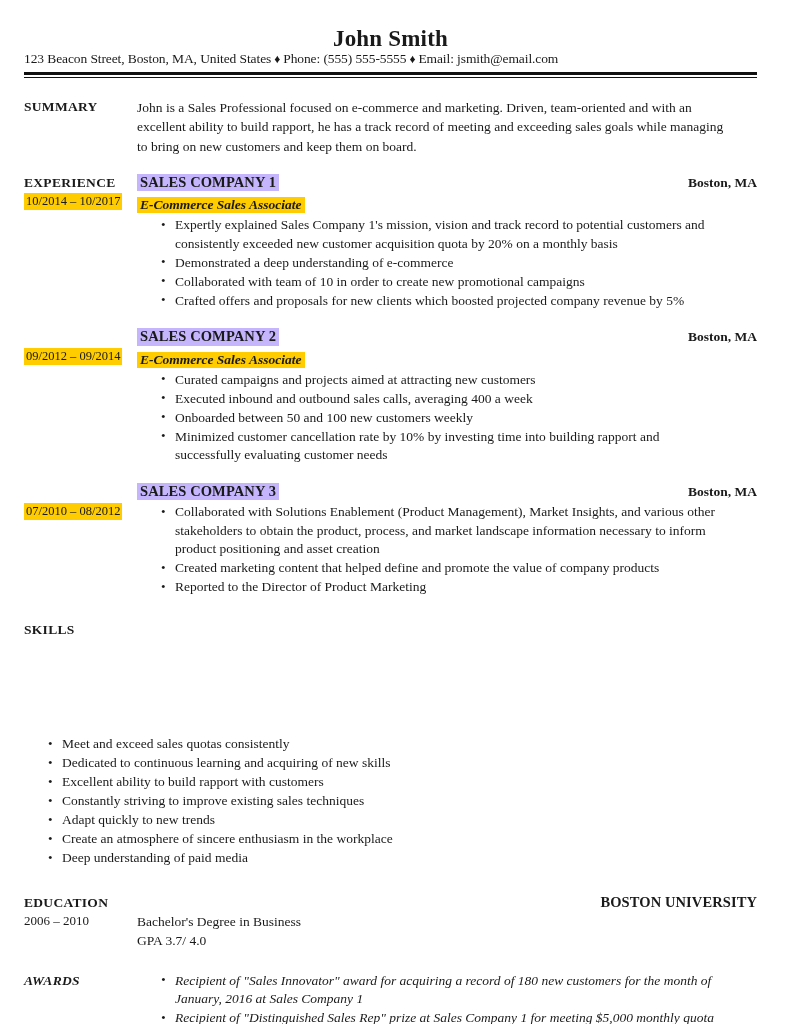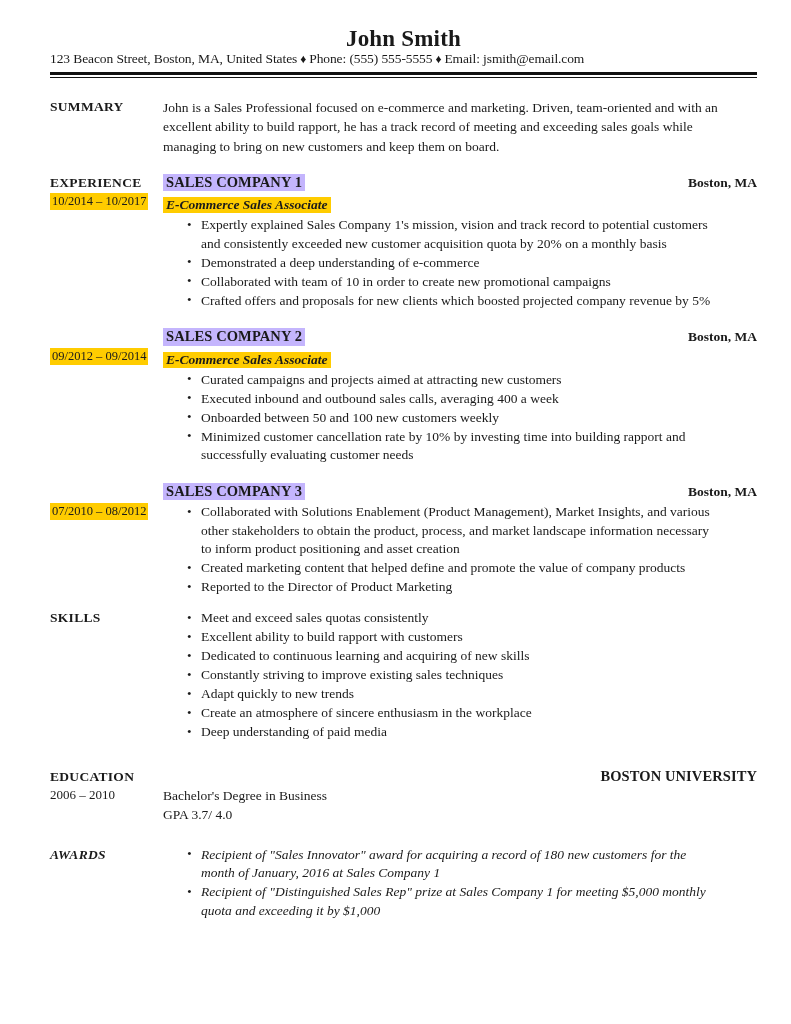--- a/index.html
+++ b/index.html
@@ -11,21 +11,21 @@
     width: 791px;
     height: 1024px;
     font-family: "Liberation Serif", "DejaVu Serif", serif;
     color: #1a1a1a;
     overflow: hidden;
   }
   .page {
     width: 791px;
     height: 896px;
     box-sizing: border-box;
-    padding: 22px 34px 0 50px;
+    padding: 22px 34px 0 24px;
     background: #ffffff;
   }
 
   
   .name {
     text-align: center;
     font-size: 23px;
     font-weight: bold;
     letter-spacing: 0.2px;
     line-height: 1.1;
@@ -140,21 +140,21 @@
   }
   ul.bullets li::before {
     content: "\2022";
     position: absolute;
     left: 0;
     top: -0.5px;
     font-size: 13px;
   }
 
   
-  .skills-wrap { margin-top: 12px; }
+  .skills-wrap { margin-top: 24px; flex-direction: column; }
   .skills-wrap ul.bullets { margin-top: 0; }
 
   
   .edu-wrap { margin-top: 26px; }
   .school {
     font-size: 14.5px;
     font-weight: bold;
     letter-spacing: 0.1px;
     line-height: 1.2;
     text-align: right;
@@ -247,22 +247,22 @@
     </div>
   </div>
 
   <div class="section skills-wrap">
     <div class="label-col">
       <div class="section-label">SKILLS</div>
     </div>
     <div class="body-col">
       <ul class="bullets">
         <li>Meet and exceed sales quotas consistently</li>
+        <li>Dedicated to continuous learning and acquiring of new skills</li>
         <li>Excellent ability to build rapport with customers</li>
-        <li>Dedicated to continuous learning and acquiring of new skills</li>
         <li>Constantly striving to improve existing sales techniques</li>
         <li>Adapt quickly to new trends</li>
         <li>Create an atmosphere of sincere enthusiasm in the workplace</li>
         <li>Deep understanding of paid media</li>
       </ul>
     </div>
   </div>
 
   <div class="section edu-wrap">
     <div class="label-col">

